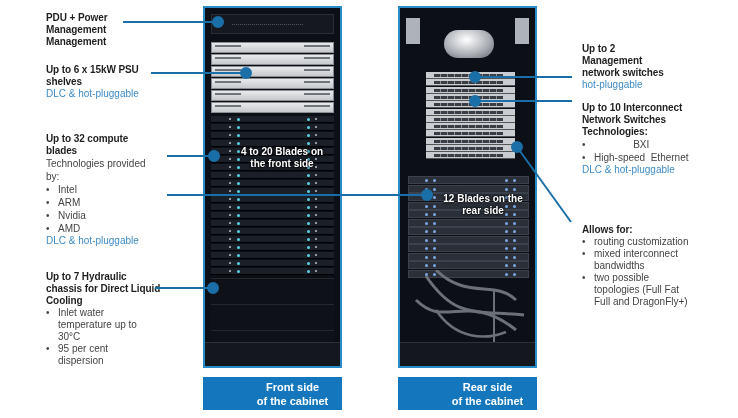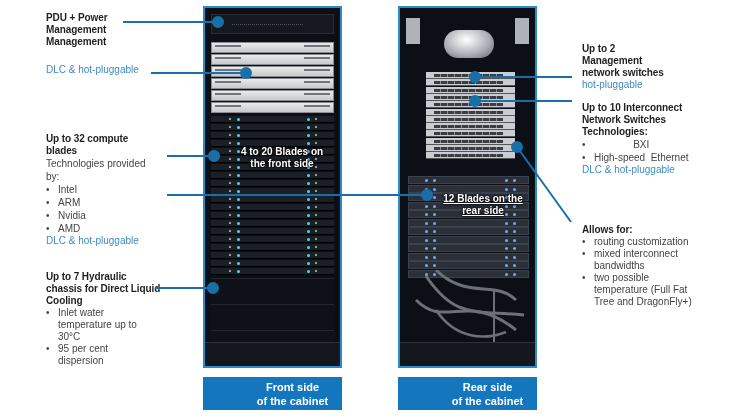--- a/index.html
+++ b/index.html
@@ -54,20 +54,24 @@
 
 <div class="label" style="left:46px; top:12px;">
   <div class="title">
     <div>PDU + Power</div>
     <div>Management</div>
     <div>Management</div>
   </div>
 </div>
 
 <div class="label" style="left:46px; top:64px;">
+  <div class="title">
+    <div>Up to 6 x 15kW PSU</div>
+    <div>shelves</div>
+  </div>
   <div class="accent">DLC &amp; hot-pluggable</div>
 </div>
 
 <div class="label" style="left:46px; top:133px; width:110px;">
   <div class="title">
     <div>Up to 32 compute</div>
     <div>blades</div>
   </div>
   <div class="sub" style="width:105px; line-height:13px;">Technologies provided by:</div>
   <ul style="line-height:13px;">
@@ -326,21 +330,21 @@
       </div>
     </div>
   <svg class="pipes" viewBox="0 0 125 78">
     <path d="M30 0 C60 30, 90 10, 110 30" stroke="#6b7079" stroke-width="3" fill="none"></path>
     <path d="M20 6 C50 50, 70 40, 118 45" stroke="#6b7079" stroke-width="3" fill="none"></path>
     <path d="M10 30 C40 60, 60 20, 110 60" stroke="#6b7079" stroke-width="3" fill="none"></path>
     <path d="M30 40 C50 70, 80 70, 100 62" stroke="#6b7079" stroke-width="2.5" fill="none"></path>
     <line x1="88" y1="20" x2="88" y2="75" stroke="#6b7079" stroke-width="2"></line>
   </svg>
   <div class="base"></div>
-  <div class="overlay-text" style="left:28px; top:185px; width:110px;text-decoration:underline;">
+  <div class="overlay-text" style="left:28px; top:185px; width:110px;">
     <div>12 Blades on the</div>
     <div>rear side</div>
   </div>
 </div>
 
 <div class="label" style="left:582px; top:43px;">
   <div class="title">
     <div>Up to 2</div>
     <div>Management</div>
     <div>network switches</div>
@@ -361,21 +365,21 @@
   <div class="accent">DLC &amp; hot-pluggable</div>
 </div>
 
 <div class="label" style="left:582px; top:224px; width:120px;">
   <div class="title">
     <div>Allows for:</div>
   </div>
   <ul>
     <li>routing customization</li>
     <li style="width:110px;">mixed interconnect bandwidths</li>
-    <li style="width:115px;">two possible temperature (Full Fat Tree and DragonFly+)</li>
+    <li style="width:115px;">two possible topologies (Full Fat Full and DragonFly+)</li>
   </ul>
 </div>
 
 <div class="caption" style="left:203px;">
   <span>Front side</span>
   <span>of the cabinet</span>
 </div>
 <div class="caption" style="left:398px;">
   <span>Rear side</span>
   <span>of the cabinet</span>

